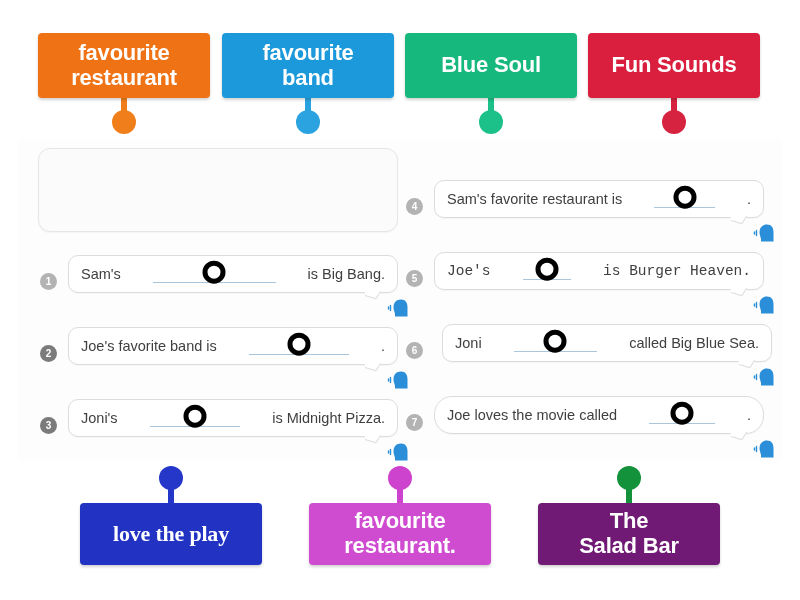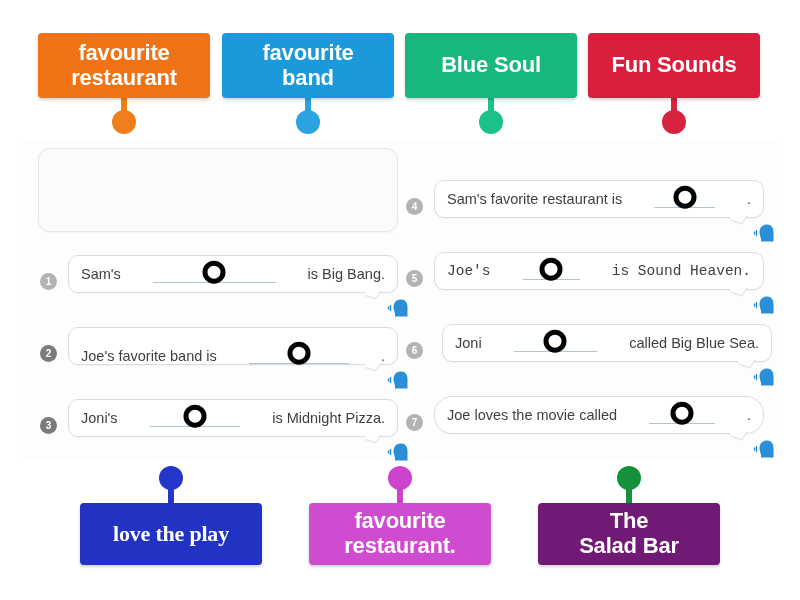--- a/index.html
+++ b/index.html
@@ -254,21 +254,21 @@
     <div class="speaker" style="left:347px; top:42px;">
       <svg viewBox="0 0 26 22" width="26" height="22" aria-hidden="true">
         <path d="M3.5 8.5 L3.5 13.5 M1.5 10 L1.5 12" stroke="#2a8fd8" stroke-width="1.4" stroke-linecap="round"></path>
         <path d="M14 2.5 C9 2.5 6.5 6 6.5 10.2 C6.5 13.4 8 15.6 8 17.2 L8 19.5 L20.5 19.5 L20.5 10 C20.5 5.8 18.6 2.5 14 2.5 Z" fill="#2a8fd8"></path>
       </svg>
     </div>
   </div>
 
   <div class="row" style="left:40px; top:327px; width:360px;">
     <div class="badge">2</div>
-    <div class="bubble" style="left:28px; top:0; width:330px;align-items:flex-end;">
+    <div class="bubble" style="left:28px; top:0; width:330px;">
       <span>Joe's favorite band is</span>
       <span class="slot" style="width:156px;">
         <span class="ring"></span>
       </span>
       <span class="dot-end">.</span>
       <span class="tail"></span>
     </div>
     <div class="speaker" style="left:347px; top:42px;">
       <svg viewBox="0 0 26 22" width="26" height="22" aria-hidden="true">
         <path d="M3.5 8.5 L3.5 13.5 M1.5 10 L1.5 12" stroke="#2a8fd8" stroke-width="1.4" stroke-linecap="round"></path>
@@ -313,21 +313,21 @@
     </div>
   </div>
 
   <div class="row" style="left:406px; top:252px; width:360px;">
     <div class="badge light">5</div>
     <div class="bubble" style="left:28px; top:0; width:330px;font-family:Liberation Mono, monospace;">
       <span>Joe's</span>
       <span class="slot" style="width:134px;">
         <span class="ring"></span>
       </span>
-      <span>is Sound Heaven.</span>
+      <span>is Burger Heaven.</span>
       <span class="tail"></span>
     </div>
     <div class="speaker" style="left:347px; top:42px;">
       <svg viewBox="0 0 26 22" width="26" height="22" aria-hidden="true">
         <path d="M3.5 8.5 L3.5 13.5 M1.5 10 L1.5 12" stroke="#2a8fd8" stroke-width="1.4" stroke-linecap="round"></path>
         <path d="M14 2.5 C9 2.5 6.5 6 6.5 10.2 C6.5 13.4 8 15.6 8 17.2 L8 19.5 L20.5 19.5 L20.5 10 C20.5 5.8 18.6 2.5 14 2.5 Z" fill="#2a8fd8"></path>
       </svg>
     </div>
   </div>
 

